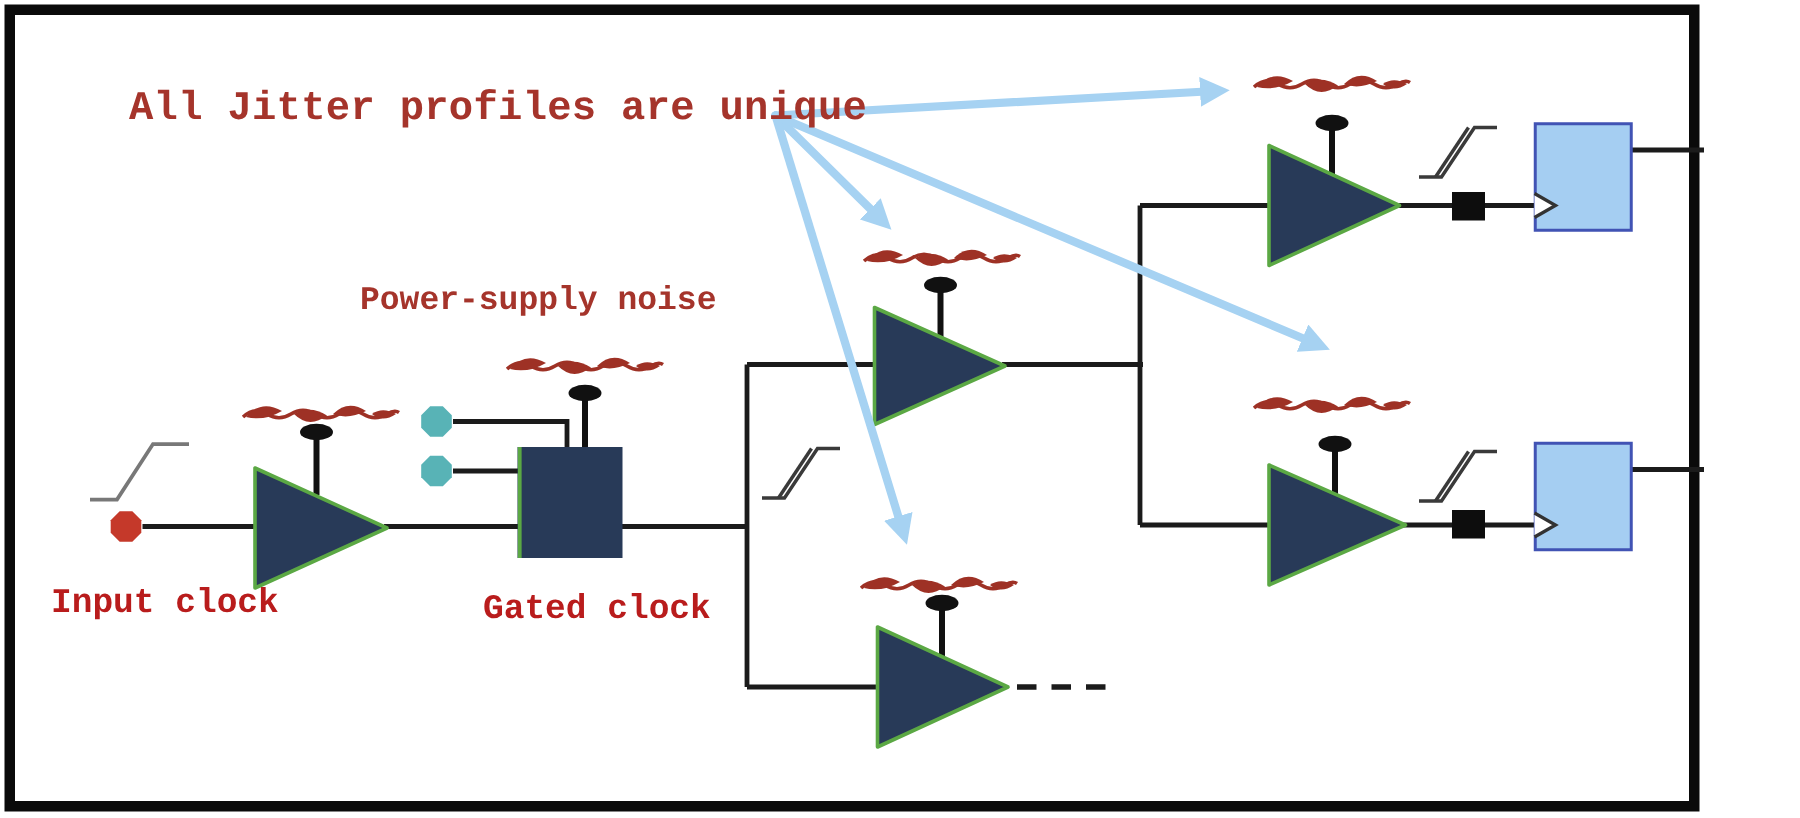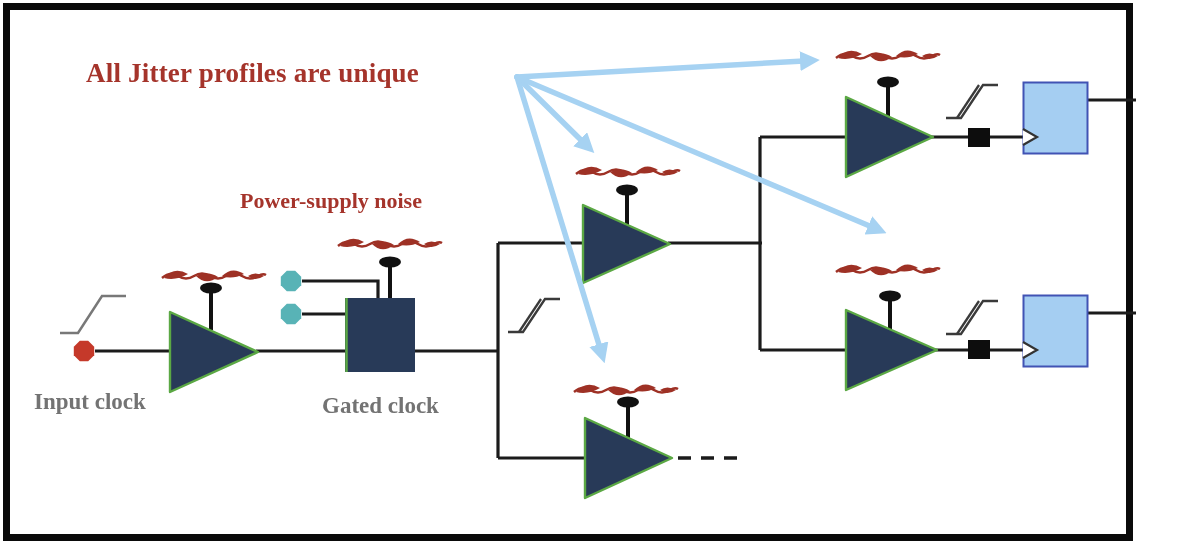--- a/index.html
+++ b/index.html
@@ -1,32 +1,32 @@
 <!DOCTYPE html>
 <html><head>
 <meta charset="utf-8">
 <style>
   html,body{margin:0;padding:0;background:#ffffff;}
   #canvas{
     position:relative;
     width:1136px;height:545px;
     background:#ffffff;
-    font-family:Liberation Serif, serif;
+    font-family:Liberation Mono, monospace;
     overflow:hidden;
   }
   #frame{
     position:absolute;left:3px;top:3px;right:3px;bottom:4px;
     border:7px solid #0a0a0a;
     box-sizing:border-box;
     pointer-events:none;
   }
   svg.layer{position:absolute;left:0;top:0;width:1200px;height:545px;}
   .lbl{position:absolute;white-space:nowrap;}
   .lbl.red{color:#A5342B;font-weight:700;}
-  .lbl.black{color:#737373;font-weight:700;}
+  .lbl.black{color:#b91c1c;font-weight:700;}
   #title-lbl{left:86px;top:58px;font-size:27px;letter-spacing:.2px;}
   #psn-lbl{left:240px;top:188px;font-size:22px;}
   #input-clock-lbl{left:34px;top:389px;font-size:23px;}
   #gated-clock-lbl{left:310px;top:393px;font-size:23px;margin-left:12px;}
   #dest-ffs-lbl{left:963px;top:395px;font-size:23px;}
 </style>
 </head>
 <body>
 
 <div id="canvas">

